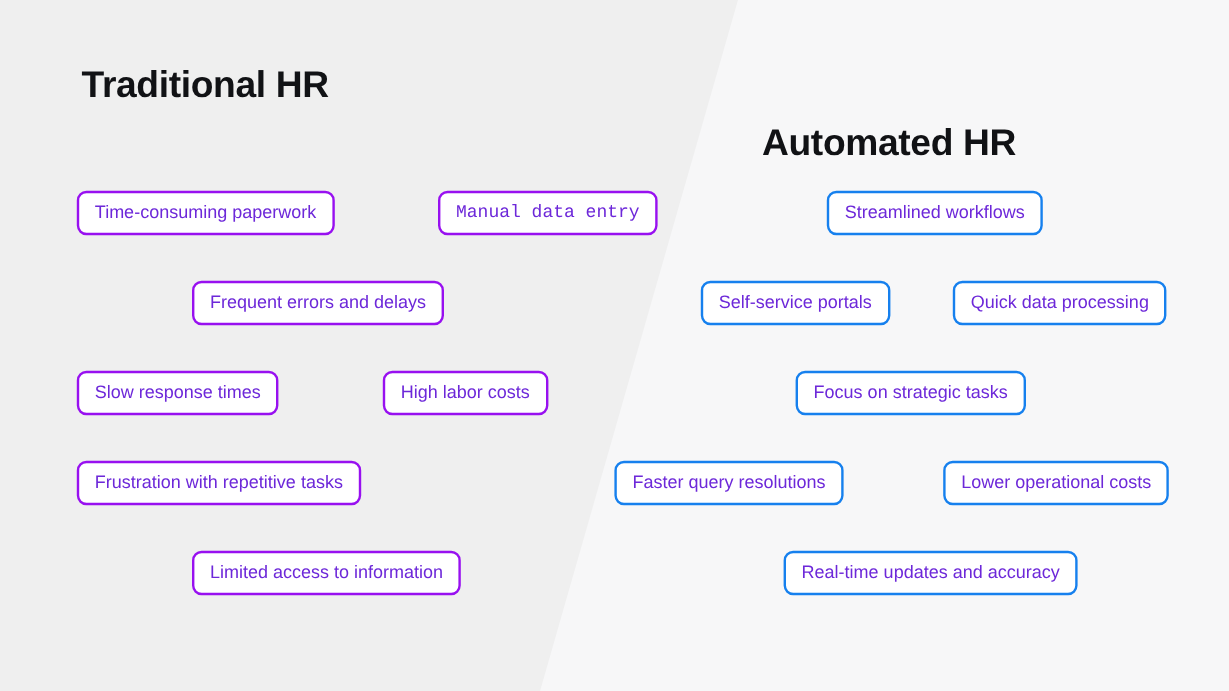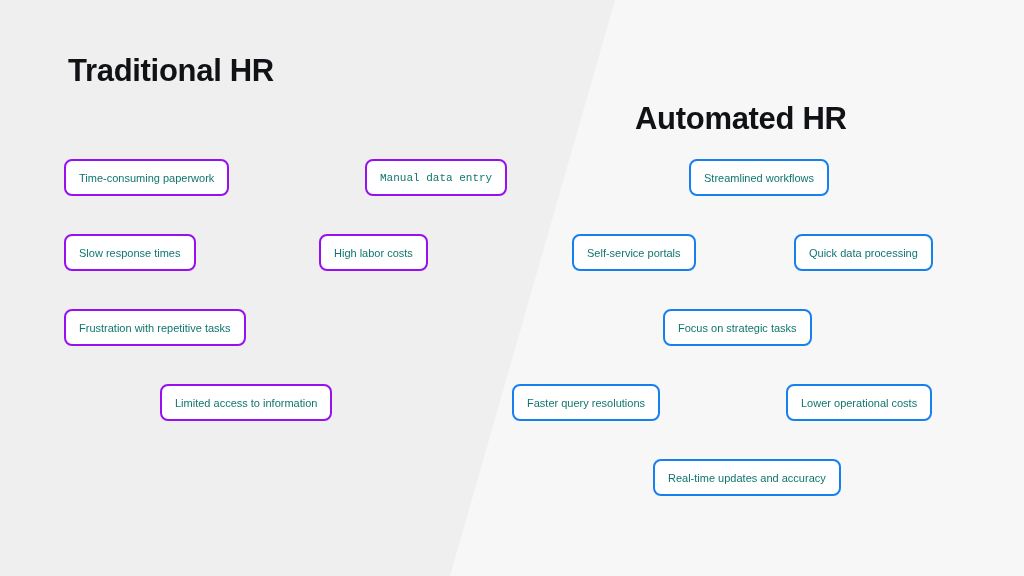--- a/index.html
+++ b/index.html
@@ -72,40 +72,43 @@
     top: 0;
     display: inline-flex;
     align-items: center;
     box-sizing: border-box;
     height: 37px;
     padding: 0 13px;
     background: #ffffff;
     border-style: solid;
     border-width: 2.5px;
     border-radius: 8px;
-    font-size: 11px;
-    color: #0f766e;
+    font-size: 15px;
+    color: #6d28d9;
     white-space: nowrap;
   }
   .pill-traditional { border-color: #9810f0; }
   .pill-automated   { border-color: #1680ee; }
 </style>
 </head>
 <body>
 
 <div id="canvas">
 
   <div class="panel-left-bg"></div>
 
   <div class="column column-left">
     <h1 class="heading heading-left">Traditional HR</h1>
     <div class="rows">
         <div class="row">
           <div class="pill pill-traditional" style="left: 64px;">Time-consuming paperwork</div>
           <div class="pill pill-traditional" style="left: 365px; font-family: Liberation Mono, monospace;">Manual data entry</div>
+        </div>
+        <div class="row">
+          <div class="pill pill-traditional" style="left: 160px;">Frequent errors and delays</div>
         </div>
         <div class="row">
           <div class="pill pill-traditional" style="left: 64px;">Slow response times</div>
           <div class="pill pill-traditional" style="left: 319px;">High labor costs</div>
         </div>
         <div class="row">
           <div class="pill pill-traditional" style="left: 64px;">Frustration with repetitive tasks</div>
         </div>
         <div class="row">
           <div class="pill pill-traditional" style="left: 160px;">Limited access to information</div>
@@ -113,21 +116,21 @@
       </div>
   </div>
 
   <div class="column column-right">
     <h1 class="heading heading-right">Automated HR</h1>
     <div class="rows">
         <div class="row">
           <div class="pill pill-automated" style="left: 225px;">Streamlined workflows</div>
         </div>
         <div class="row">
-          <div class="pill pill-automated" style="left: 108px;">Self-service portals</div>
+          <div class="pill pill-automated" style="left: 120px;">Self-service portals</div>
           <div class="pill pill-automated" style="left: 330px;">Quick data processing</div>
         </div>
         <div class="row">
           <div class="pill pill-automated" style="left: 199px;">Focus on strategic tasks</div>
         </div>
         <div class="row">
           <div class="pill pill-automated" style="left: 48px;">Faster query resolutions</div>
           <div class="pill pill-automated" style="left: 322px;">Lower operational costs</div>
         </div>
         <div class="row">

